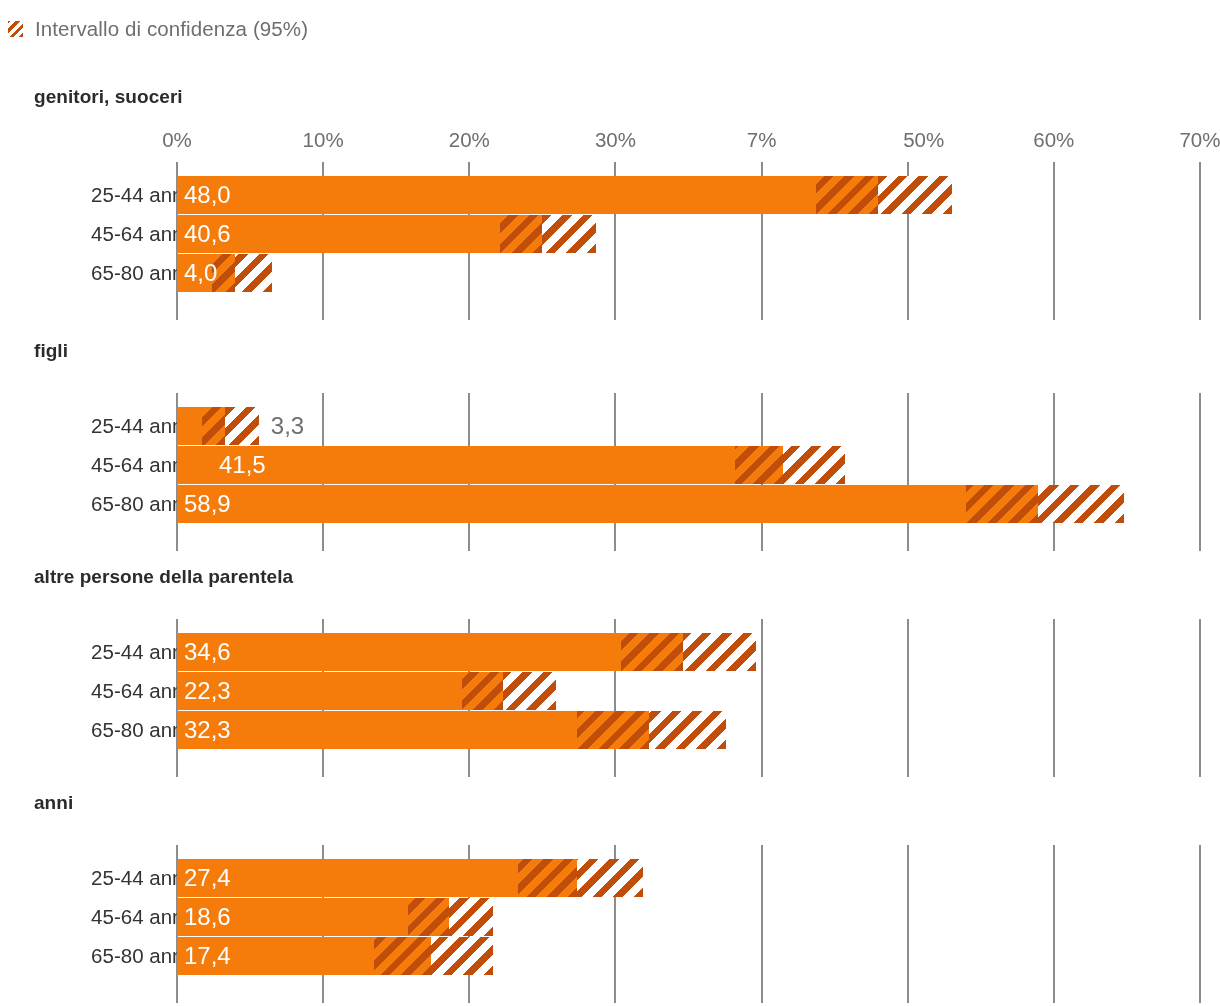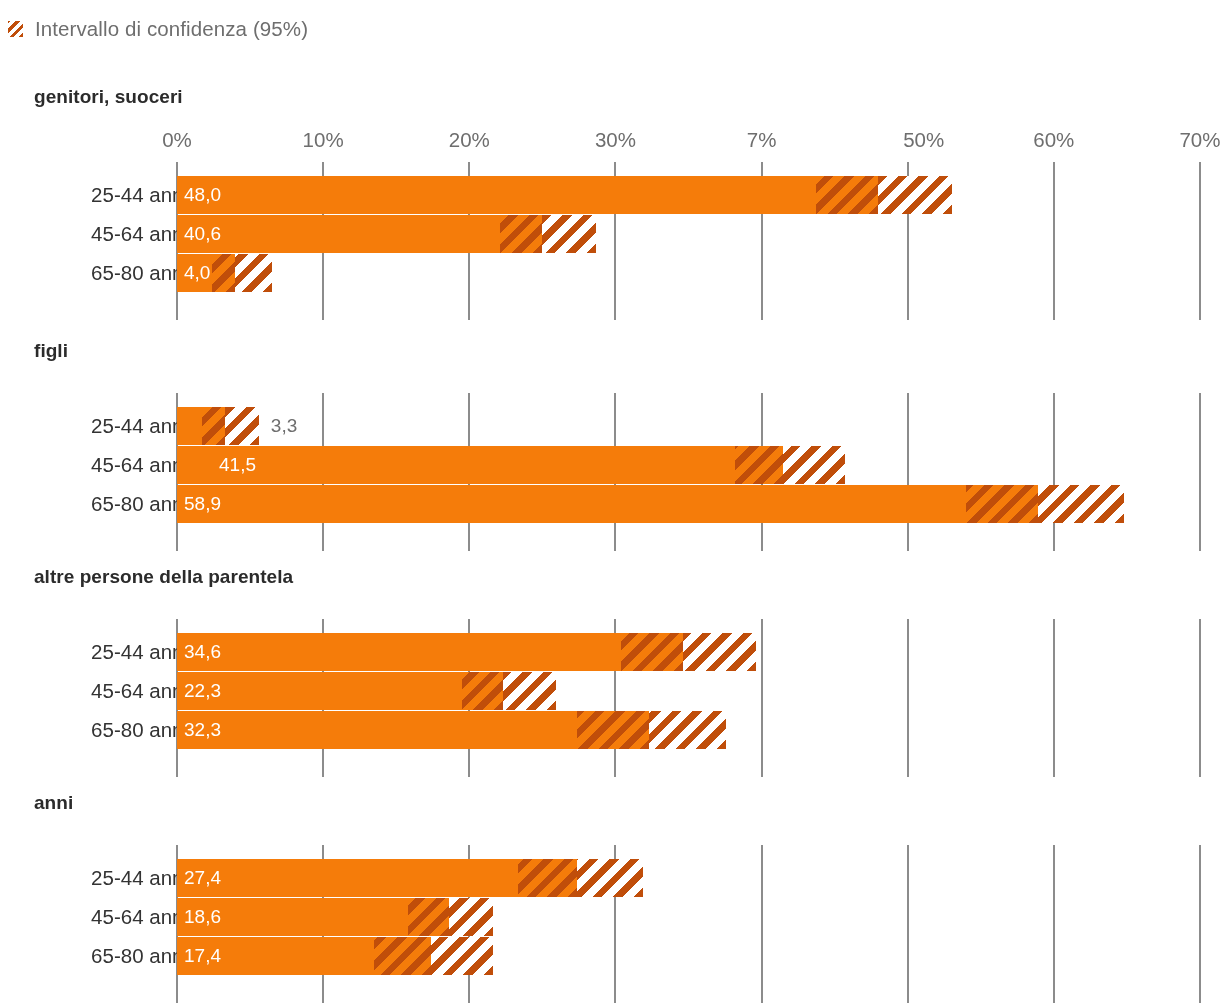--- a/index.html
+++ b/index.html
@@ -125,21 +125,21 @@
     background-color: #ffffff;
     background-image: repeating-linear-gradient(
         -45deg,
         #c04e0a 0px, #c04e0a 7px,
         #ffffff 7px, #ffffff 14.5px);
   }
   .bar-value {
     position: absolute;
     top: 0; height: 38px;
     line-height: 38px;
-    font-size: 19px;
+    font-size: 24px;
     color: #ffffff;
     padding-left: 7px;
     white-space: nowrap;
     text-align: center;
   }
   .bar-value.outside {
     color: #6e6e6e;
     padding-left: 12px;
   }
 </style>

